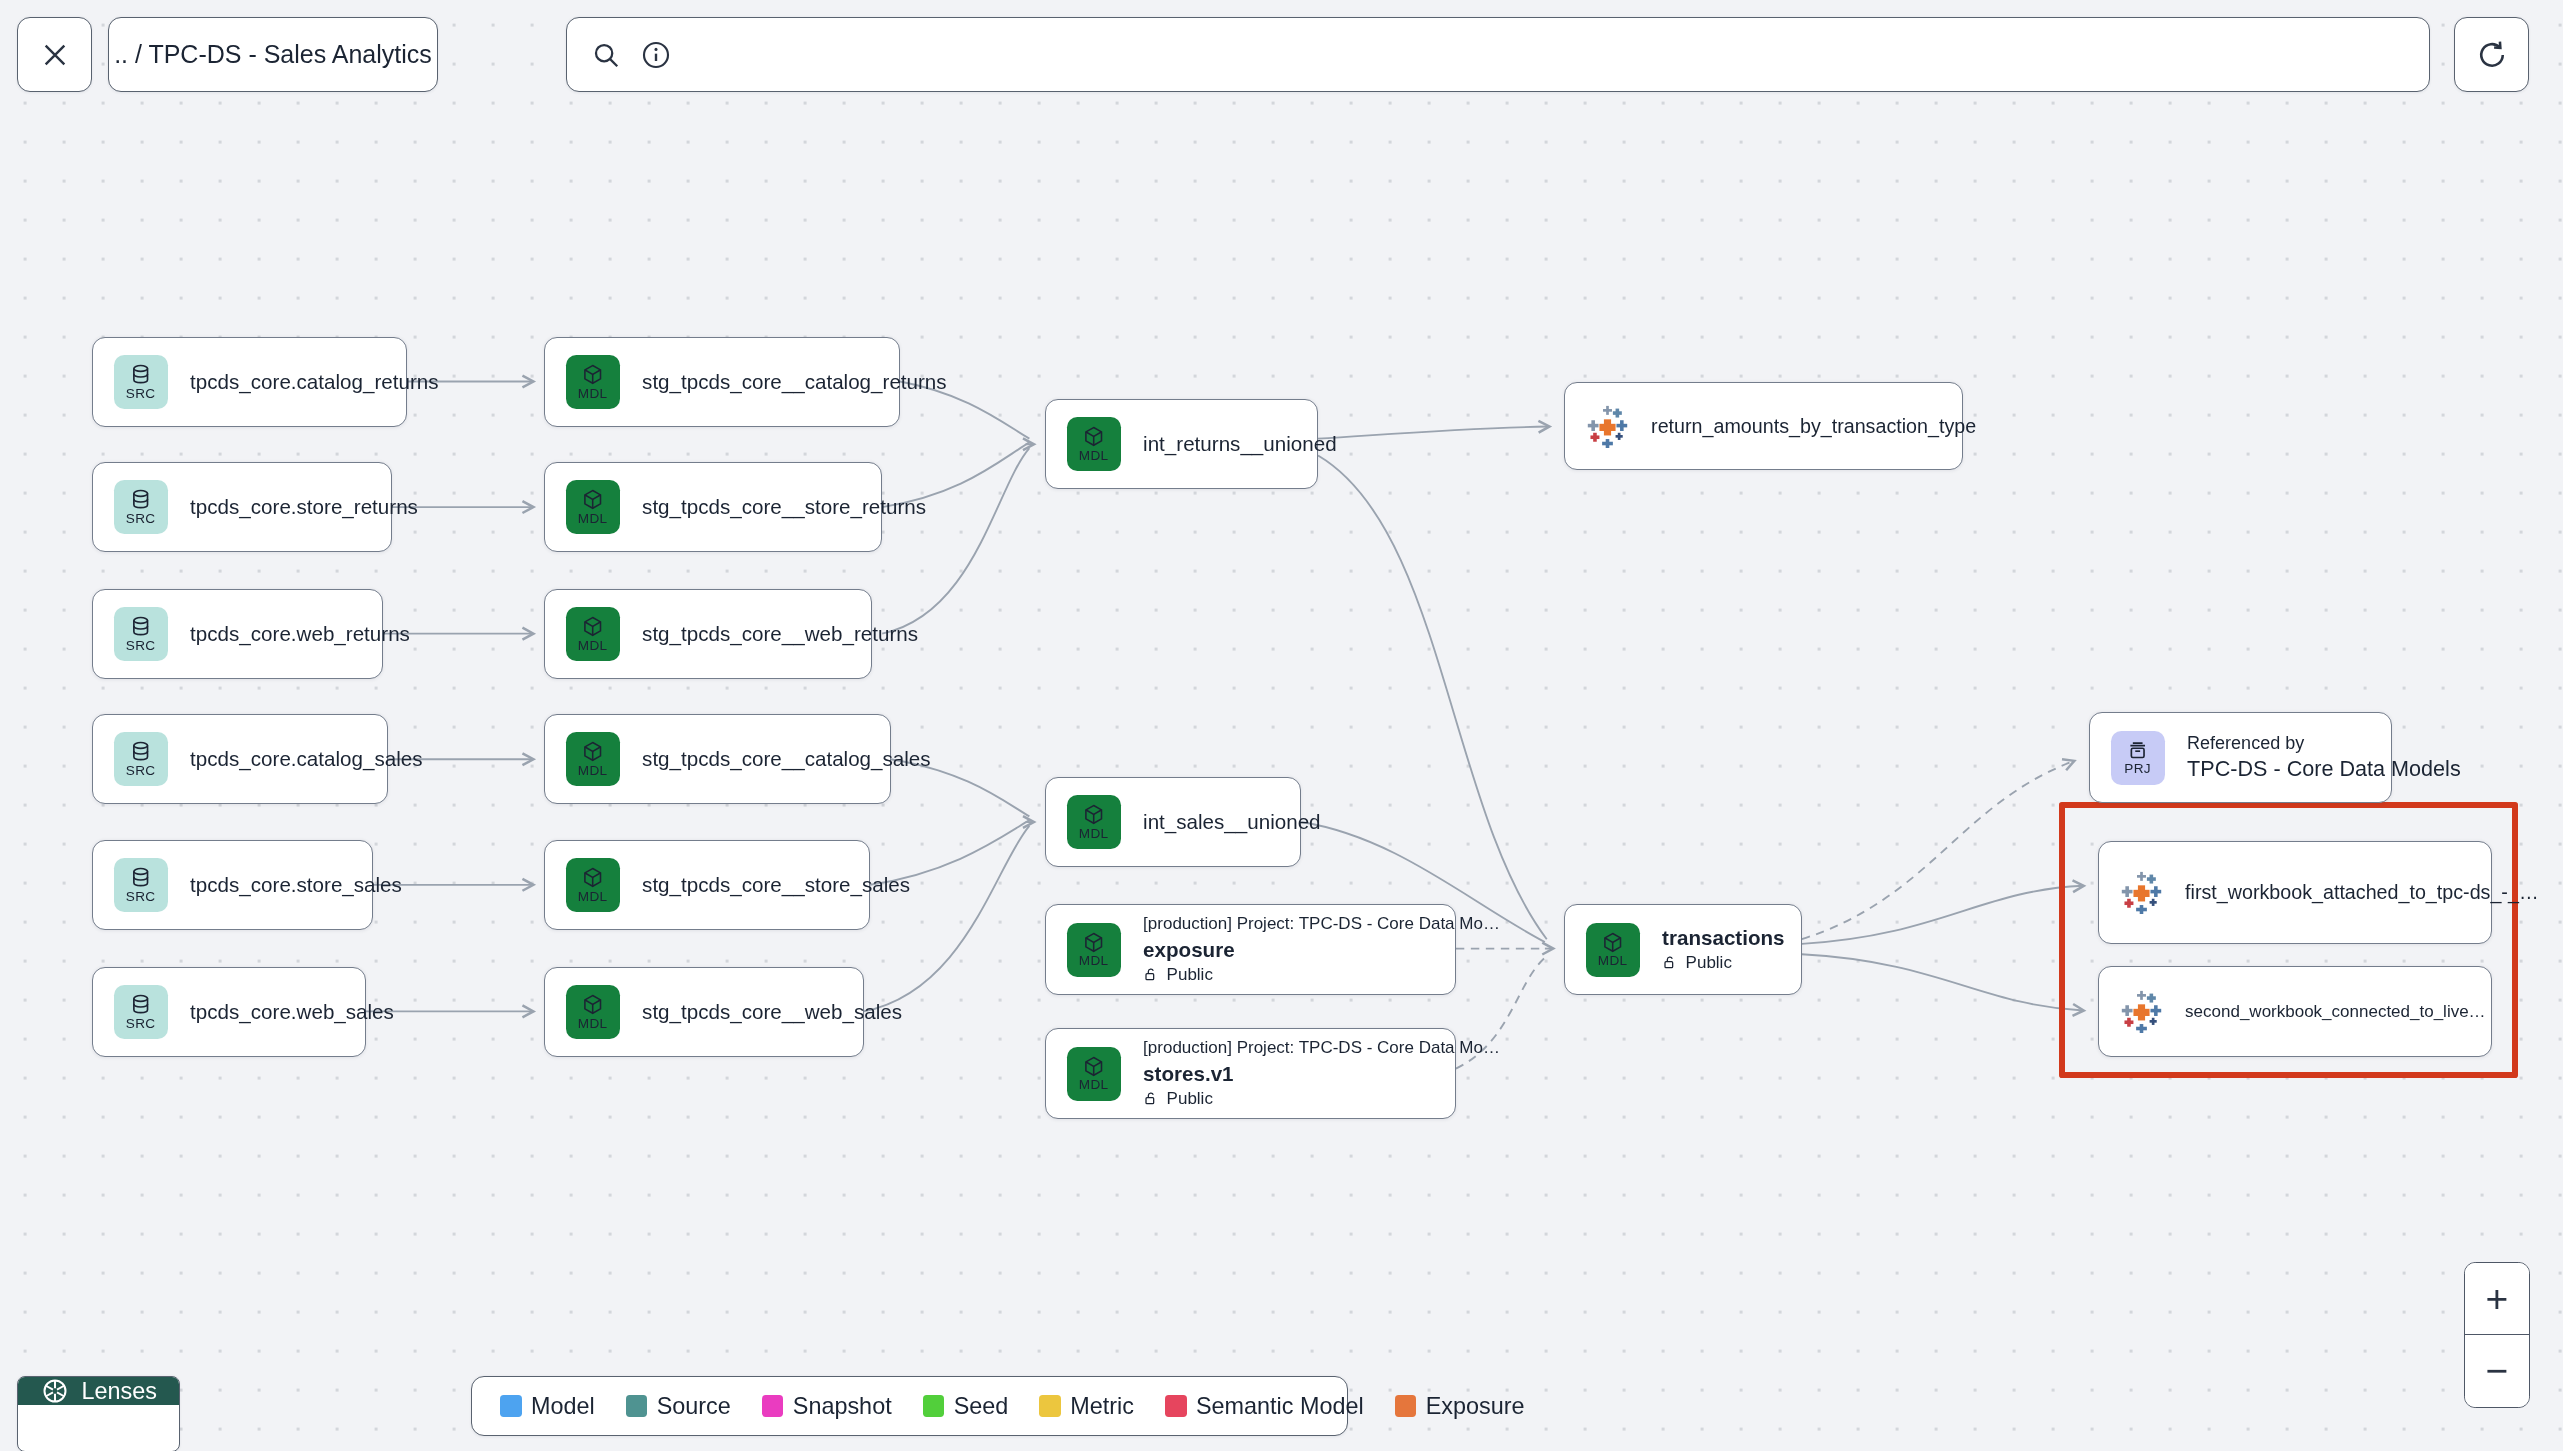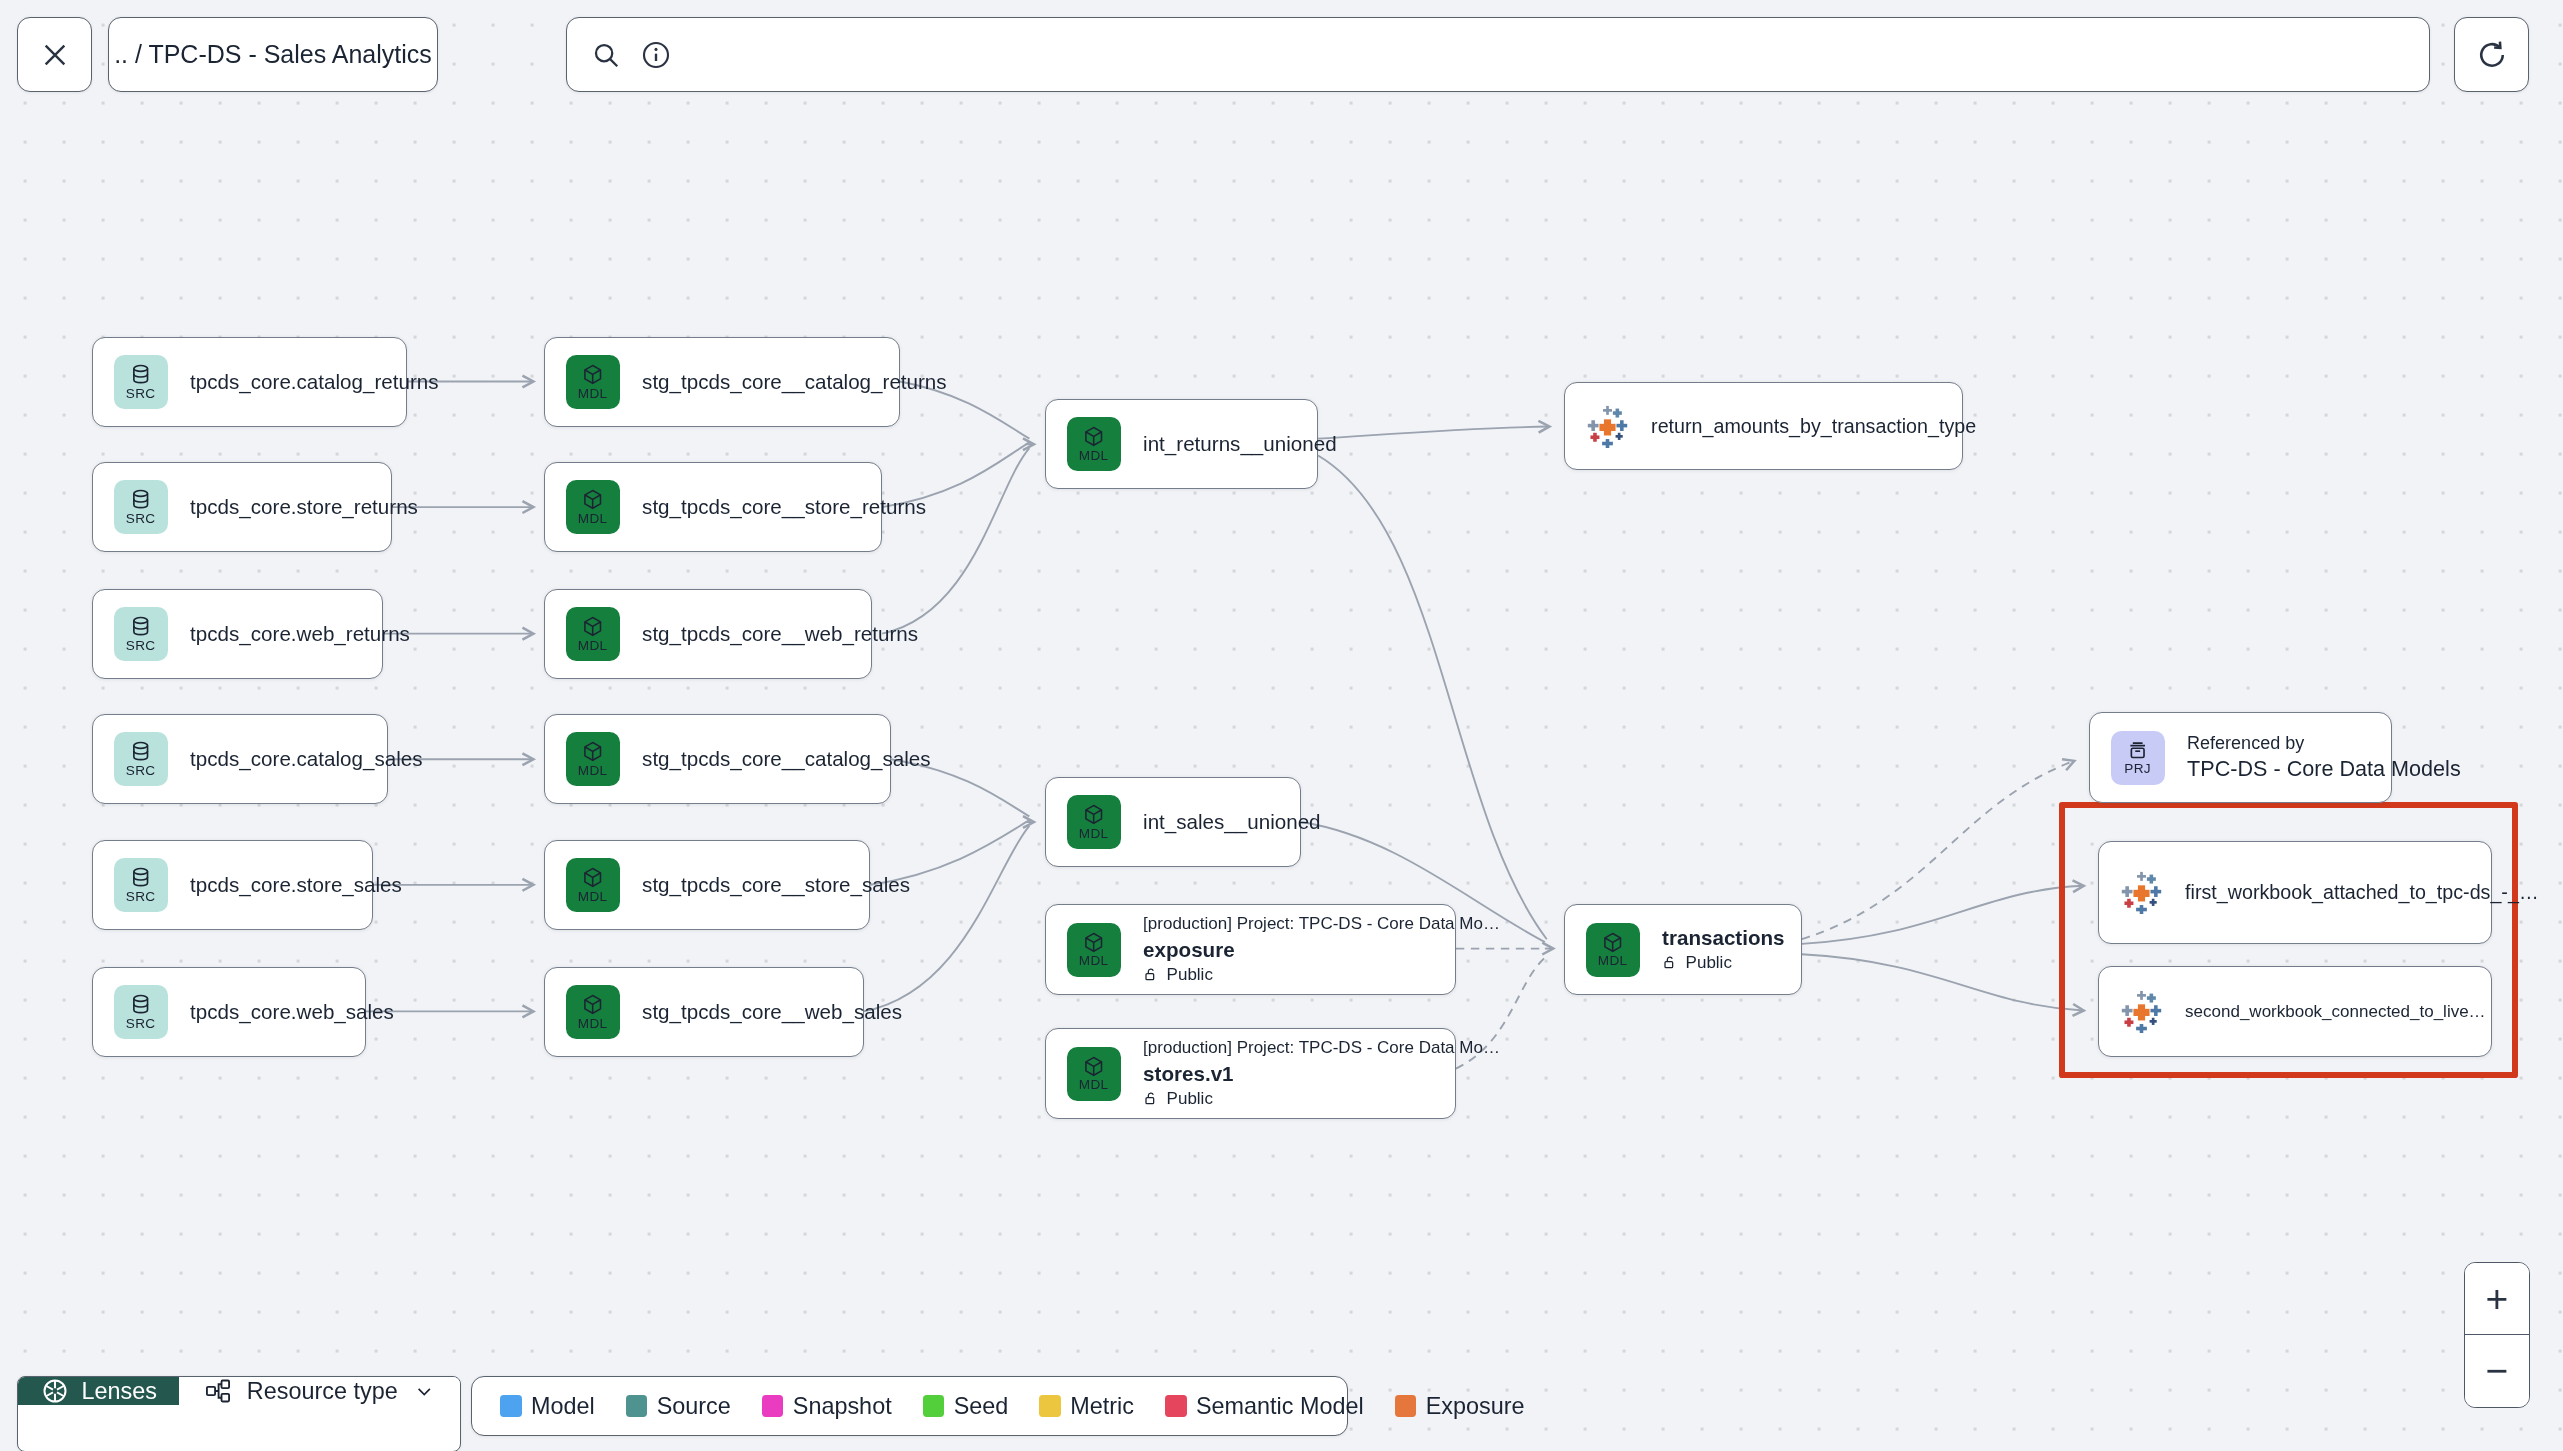--- a/index.html
+++ b/index.html
@@ -435,36 +435,20 @@
 <div id="lenses-control">
   <div id="lenses-btn">
     <span class="ic">
       <svg width="28" height="28" viewBox="0 0 24 24" fill="none" stroke="#fff" stroke-width="1.7">
         <circle cx="12" cy="12" r="9"></circle>
         <path d="M12 3v6.6M19.8 7.5l-6.1 3.4M19.8 16.5l-6.1-3.4M12 21v-6.6M4.2 16.5l6.1-3.4M4.2 7.5l6.1 3.4"></path>
       </svg>
     </span>
     <span>Lenses</span>
   </div>
-  <div id="resource-type-btn">
-    <span class="ic">
-      <svg width="28" height="28" viewBox="0 0 24 24" fill="none" stroke="#1c2433" stroke-width="1.6">
-        <rect x="2.5" y="8.5" width="7" height="7" rx="1"></rect>
-        <rect x="15" y="3" width="6.5" height="6.5" rx="1"></rect>
-        <rect x="15" y="14.5" width="6.5" height="6.5" rx="1"></rect>
-        <path d="M9.5 12h3M12.5 12V6.2h2.5M12.5 12v5.8h2.5"></path>
-      </svg>
-    </span>
-    <span>Resource type</span>
-    <span class="ic">
-      <svg width="22.5" height="22.5" viewBox="0 0 24 24" fill="none" stroke="#1c2433" stroke-width="1.8">
-          <path d="M6 9.5l6 6 6-6"></path>
-        </svg>
-    </span>
-  </div>
 </div>
 
 <div class="chip bottom" id="legend">
   <span class="legend-item">
     <span class="swatch" style="background-color: rgb(77, 163, 240);"></span>
     <span>Model</span>
   </span>
   <span class="legend-item">
     <span class="swatch" style="background-color: rgb(79, 147, 145);"></span>
     <span>Source</span>

